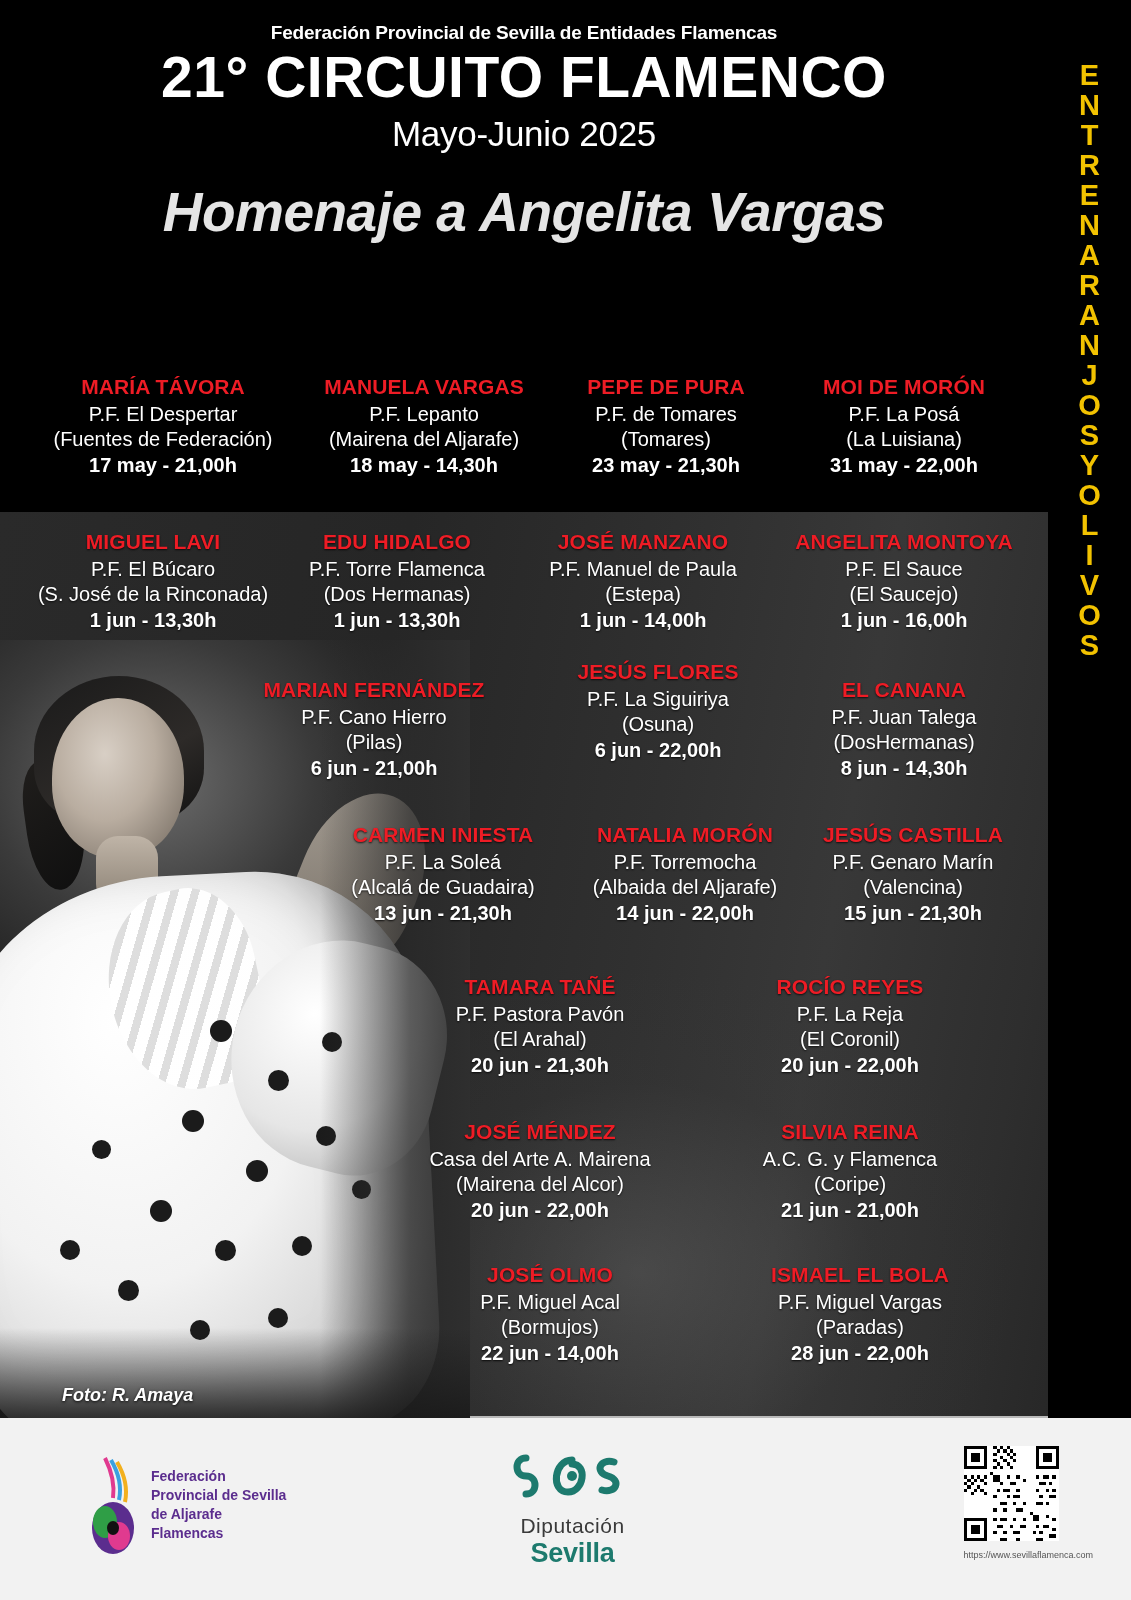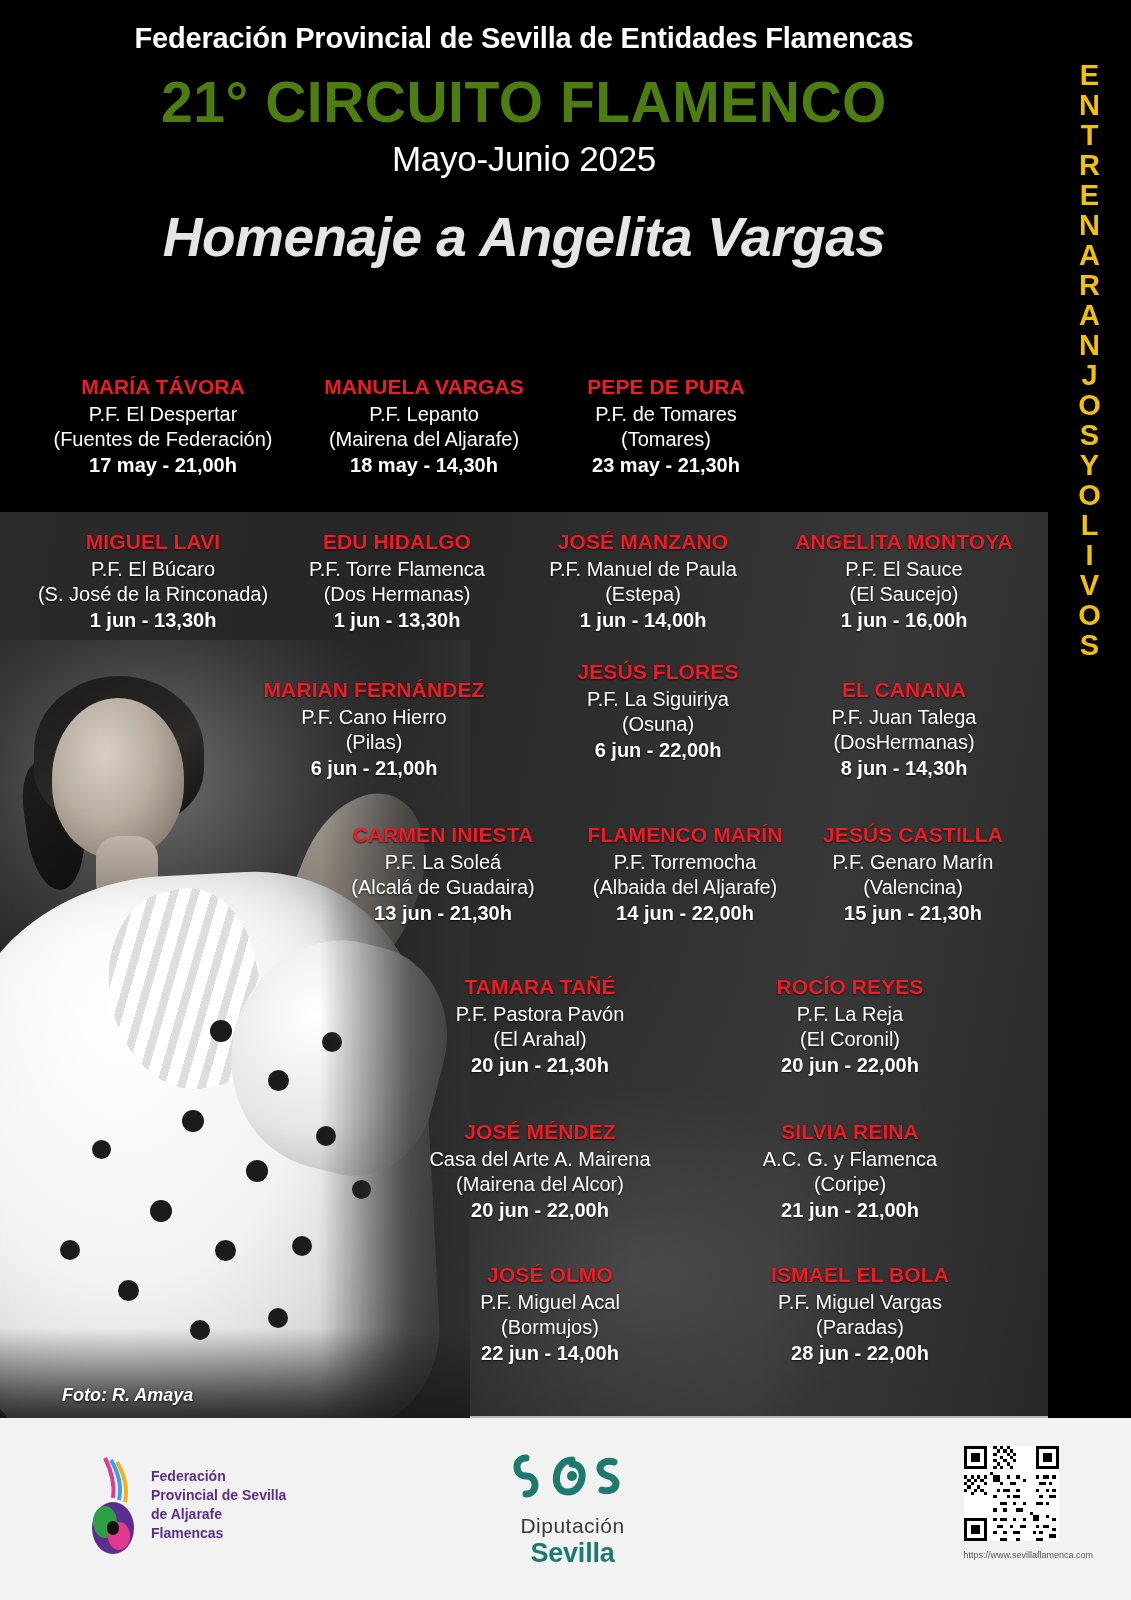--- a/index.html
+++ b/index.html
@@ -176,26 +176,25 @@
   
   .hdr {
     position: absolute; left: 0; top: 0; width: 1048px;
     text-align: center;
     z-index: 6;
   }
   .fed-line {
     margin-top: 22px;
     color: #ffffff;
     font-weight: bold;
-    font-size: 29px;
+    font-size: 19px;
     letter-spacing: -0.2px;
   }
   .circuito {
-    margin-top: 14px;
-    color: #4d7c0f;
+    color: #ffffff;
     font-weight: bold;
     font-size: 57px;
     letter-spacing: 0.5px;
   }
   .mayo {
     margin-top: 4px;
     color: #ffffff;
     font-size: 35px;
     letter-spacing: -0.3px;
   }
@@ -371,20 +370,26 @@
     <div class="venue">P.F. Lepanto</div>
     <div class="town">(Mairena del Aljarafe)</div>
     <div class="when">18 may -  14,30h</div>
   </div>
   <div class="entry" style="left:541px; top:375px;">
     <div class="name">PEPE DE PURA</div>
     <div class="venue">P.F. de Tomares</div>
     <div class="town">(Tomares)</div>
     <div class="when">23 may -  21,30h</div>
   </div>
+  <div class="entry" style="left:779px; top:375px;">
+    <div class="name">MOI DE MORÓN</div>
+    <div class="venue">P.F. La Posá</div>
+    <div class="town">(La Luisiana)</div>
+    <div class="when">31 may -  22,00h</div>
+  </div>
 
   <div class="entry" style="left:28px; top:530px;">
     <div class="name">MIGUEL LAVI</div>
     <div class="venue">P.F. El Búcaro</div>
     <div class="town">(S. José de la Rinconada)</div>
     <div class="when">1 jun - 13,30h</div>
   </div>
   <div class="entry" style="left:272px; top:530px;">
     <div class="name">EDU HIDALGO</div>
     <div class="venue">P.F. Torre Flamenca</div>
@@ -423,21 +428,21 @@
     <div class="when">8 jun - 14,30h</div>
   </div>
 
   <div class="entry" style="left:318px; top:823px;">
     <div class="name">CARMEN INIESTA</div>
     <div class="venue">P.F. La Soleá</div>
     <div class="town">(Alcalá de Guadaira)</div>
     <div class="when">13 jun - 21,30h</div>
   </div>
   <div class="entry" style="left:560px; top:823px;">
-    <div class="name">FLAMENCO MARÍN</div>
+    <div class="name">NATALIA MORÓN</div>
     <div class="venue">P.F. Torremocha</div>
     <div class="town">(Albaida del Aljarafe)</div>
     <div class="when">14 jun - 22,00h</div>
   </div>
   <div class="entry" style="left:788px; top:823px;">
     <div class="name">JESÚS CASTILLA</div>
     <div class="venue">P.F. Genaro Marín</div>
     <div class="town">(Valencina)</div>
     <div class="when">15 jun - 21,30h</div>
   </div>

